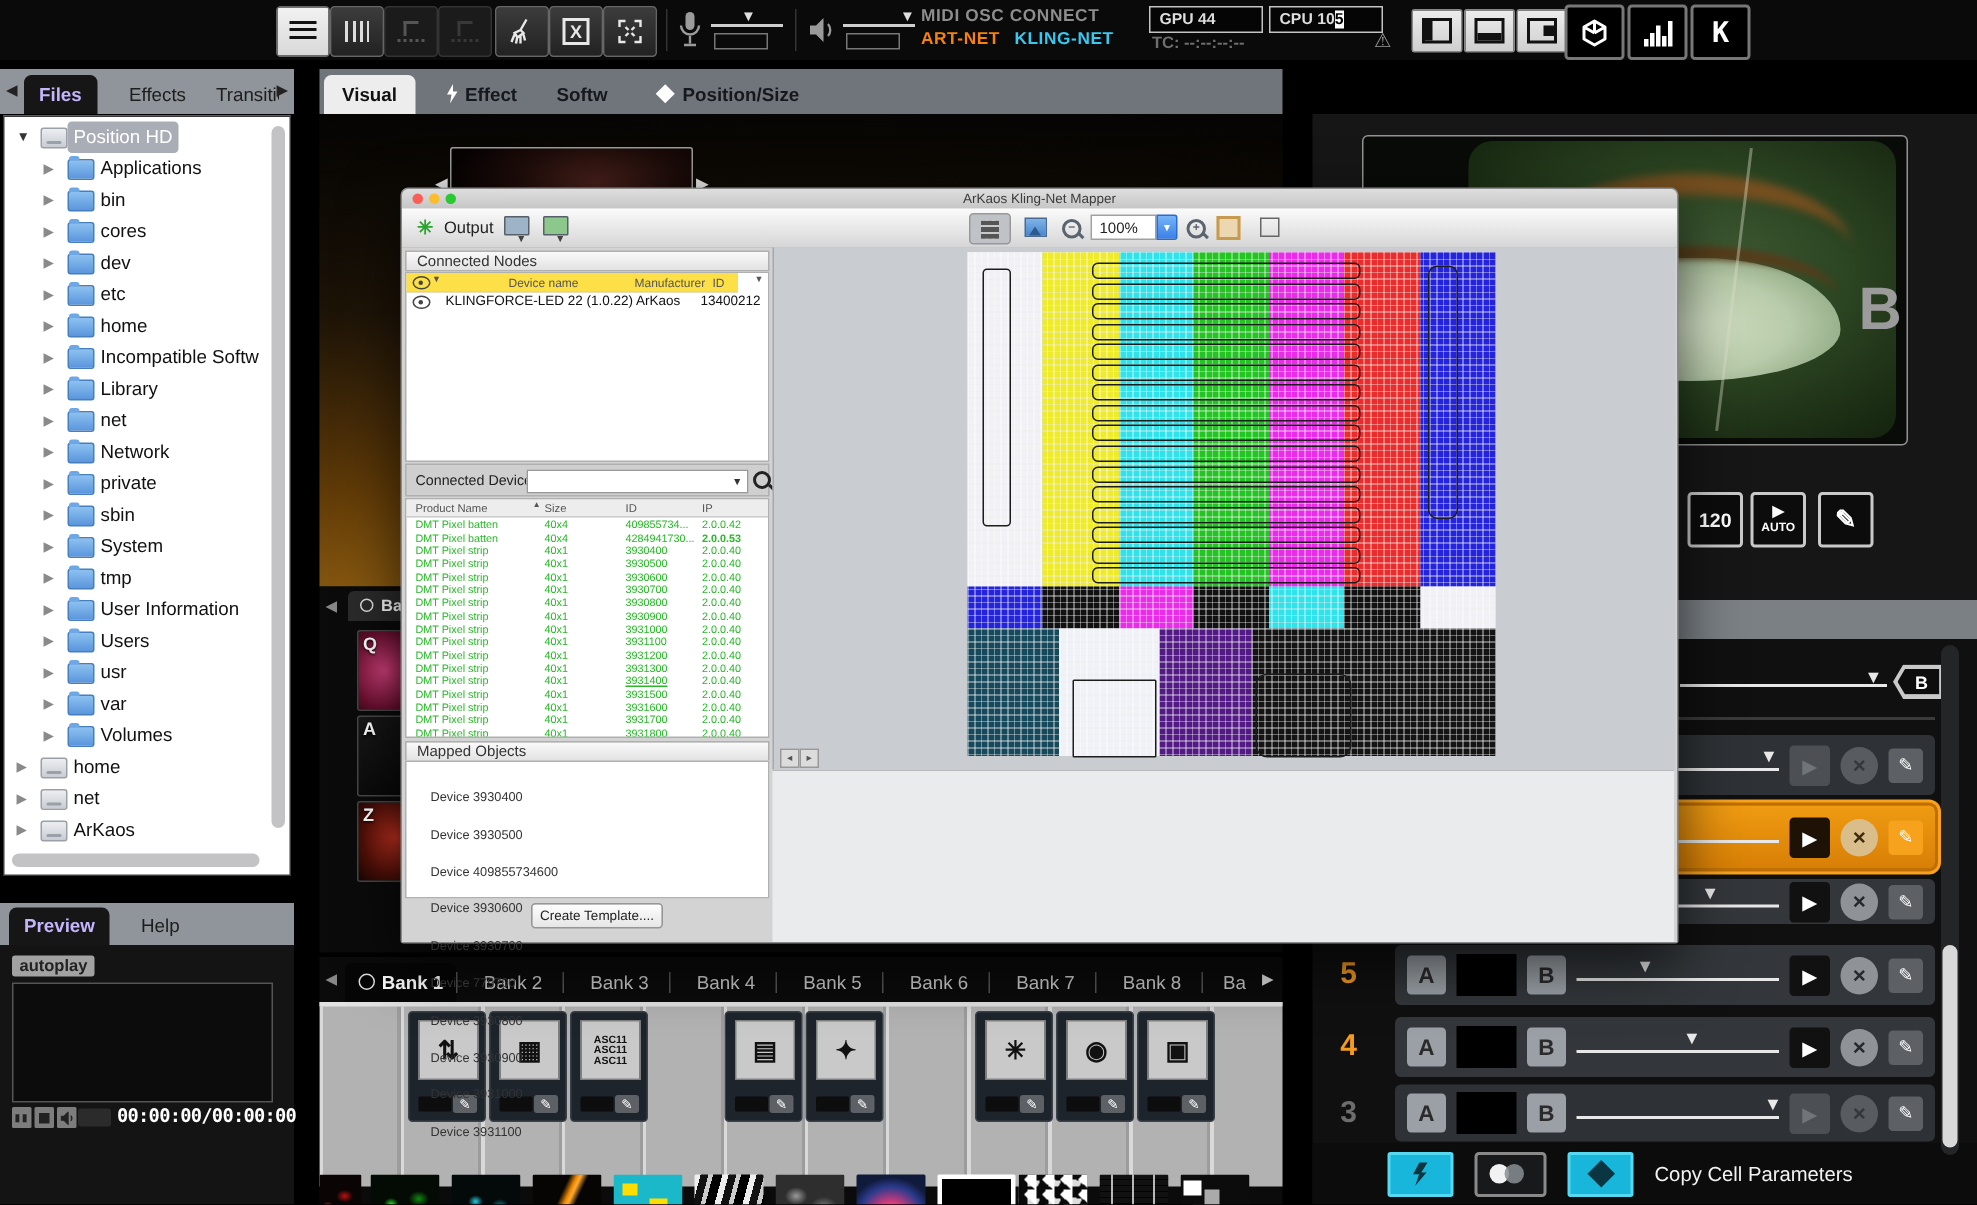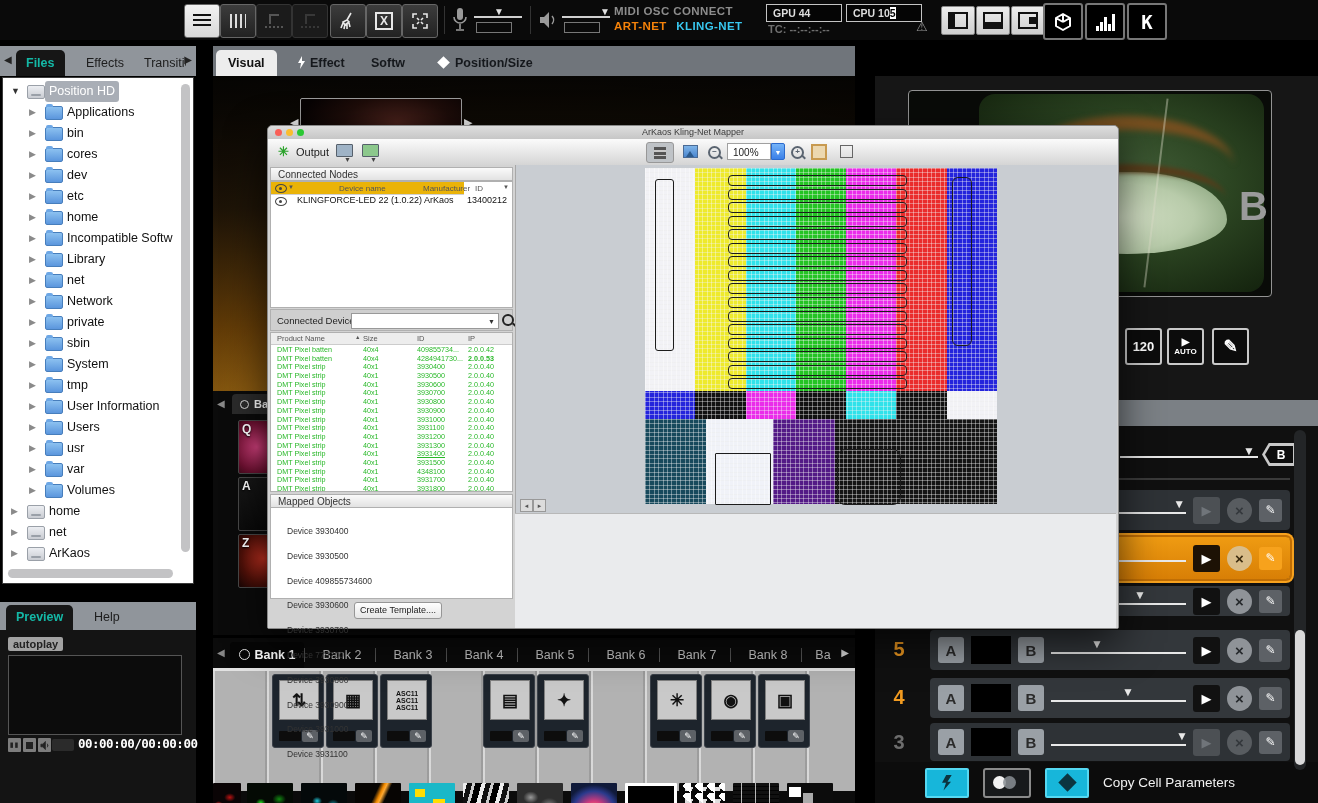--- a/index.html
+++ b/index.html
@@ -39,21 +39,21 @@
   .lay.b::after{content:"";position:absolute;left:0;bottom:0;width:16px;height:5px;background:#111;}
   .lay.r::after{content:"";position:absolute;right:0;top:3px;width:7px;height:7px;background:#111;}
   .kbtn{position:absolute;top:3px;width:36px;height:33px;background:#000;border:2px solid #777;border-radius:3px;
         display:flex;align-items:center;justify-content:center;color:#fff;}
   .eqbars{display:flex;align-items:flex-end;gap:1px;height:18px;}
   .eqbars i{display:block;width:3px;background:#fff;}
 
   
   #sidebar-tabs{left:0;top:46px;width:196px;height:30px;background:#90959b;}
   .side-tab{position:absolute;top:4px;height:26px;line-height:26px;padding:0 10px;font-size:12.5px;color:#1d1d1d;}
-  .side-tab.active{background:#161616;color:#14b8a6;font-weight:bold;border-radius:5px 5px 0 0;}
+  .side-tab.active{background:#161616;color:#c4b5fd;font-weight:bold;border-radius:5px 5px 0 0;}
   .bar-arrow{position:absolute;top:8px;font-size:10px;color:#222;}
   #tree-panel{left:2px;top:77px;width:190px;height:505px;background:#fff;border:1px solid #3a3a3a;overflow:hidden;}
   .tree-row{position:relative;height:21px;line-height:21px;font-size:12.5px;color:#111;white-space:nowrap;}
   .tree-row .disc{position:absolute;top:0;font-size:9px;color:#8a8a8a;}
   .tree-row .disc.open{color:#333;}
   .tree-ico{position:absolute;top:4px;width:16px;height:12px;}
   .ico-folder{background:linear-gradient(#8cc1f0,#5b96dd);border:1px solid #477ebc;border-radius:2px;}
   .ico-folder::before{content:"";position:absolute;left:0;top:-3px;width:7px;height:3px;background:#6da7e5;border-radius:2px 2px 0 0;}
   .ico-disk{background:linear-gradient(#eceef2,#c9ccd2);border:1px solid #9aa0a8;border-radius:2px;}
   .ico-disk::after{content:"";position:absolute;left:3px;bottom:2px;right:3px;height:2px;background:#9aa0a8;border-radius:1px;}
@@ -209,21 +209,21 @@
      font-size:10px;color:#222;line-height:17px;padding-left:5px;box-sizing:border-box;}
   #zoom-combo-btn{left:503px;top:4px;width:14px;height:17px;background:linear-gradient(#76b4f8,#3a80e8);
      border:1px solid #2c6acc;border-radius:0 2px 2px 0;color:#fff;font-size:7px;text-align:center;line-height:17px;box-sizing:border-box;}
   .frame-glyph{width:12px;height:12px;border:2px solid #c89a50;background:#ecd8b0;}
   .square-glyph{width:11px;height:11px;border:1.5px solid #666;background:transparent;}
   #mapper-content{left:0;top:39px;width:850px;height:463px;background:#d3d3d3;}
   
   .mhdr{position:absolute;left:2px;width:243px;height:14px;background:linear-gradient(#fafafa,#e2e2e2);
      border:1px solid #b0b0b0;font-size:10px;color:#333;line-height:14px;padding-left:7px;box-sizing:border-box;}
   #nodes-table{left:2px;top:16px;width:243px;height:127px;background:#fff;border:1px solid #b0b0b0;box-sizing:border-box;}
-  #nodes-colrow{left:0;top:0;width:193px;height:12px;background:#eab308;border-bottom:1px solid #d0d0d0;font-size:8px;color:#555;}
+  #nodes-colrow{left:0;top:0;width:221px;height:12px;background:#fde047;border-bottom:1px solid #d0d0d0;font-size:8px;color:#555;}
   .eye-ico{position:absolute;width:10px;height:7px;border:1px solid #444;border-radius:50%;}
   .eye-ico::after{content:"";position:absolute;left:3px;top:1.5px;width:3px;height:3px;background:#444;border-radius:50%;}
   #node-row{left:0;top:12px;width:241px;height:13px;font-size:9px;color:#111;}
   #devices-bar{left:2px;top:144px;width:243px;height:22px;background:#cfcfcf;border:1px solid #b0b0b0;box-sizing:border-box;}
   #devices-label{left:6px;top:5px;font-size:9.5px;color:#222;}
   #devices-combo{left:80px;top:3px;width:146px;height:14px;background:#fff;border:1px solid #999;}
   #devices-combo .caret{position:absolute;right:3px;top:4px;font-size:7px;color:#333;}
   #devices-mag{left:231px;top:4px;}
   #devices-mag .magb{position:absolute;width:8px;height:8px;border:2px solid #222;border-radius:50%;}
   #devices-mag .magb::after{content:"";position:absolute;left:8px;top:8px;width:5px;height:2px;background:#222;transform:rotate(45deg);}
@@ -900,21 +900,21 @@
             </div>
             <div class="dev-row">
               <span style="left: 6px;">DMT Pixel strip</span>
               <span style="left: 92px;">40x1</span>
               <span style="left: 146px;">3931500</span>
               <span style="left: 197px;">2.0.0.40</span>
             </div>
             <div class="dev-row">
               <span style="left: 6px;">DMT Pixel strip</span>
               <span style="left: 92px;">40x1</span>
-              <span style="left: 146px;">4348100</span>
+              <span style="left: 146px;">3931600</span>
               <span style="left: 197px;">2.0.0.40</span>
             </div>
             <div class="dev-row">
               <span style="left: 6px;">DMT Pixel strip</span>
               <span style="left: 92px;">40x1</span>
               <span style="left: 146px;">3931700</span>
               <span style="left: 197px;">2.0.0.40</span>
             </div>
             <div class="dev-row">
               <span style="left: 6px;">DMT Pixel strip</span>

